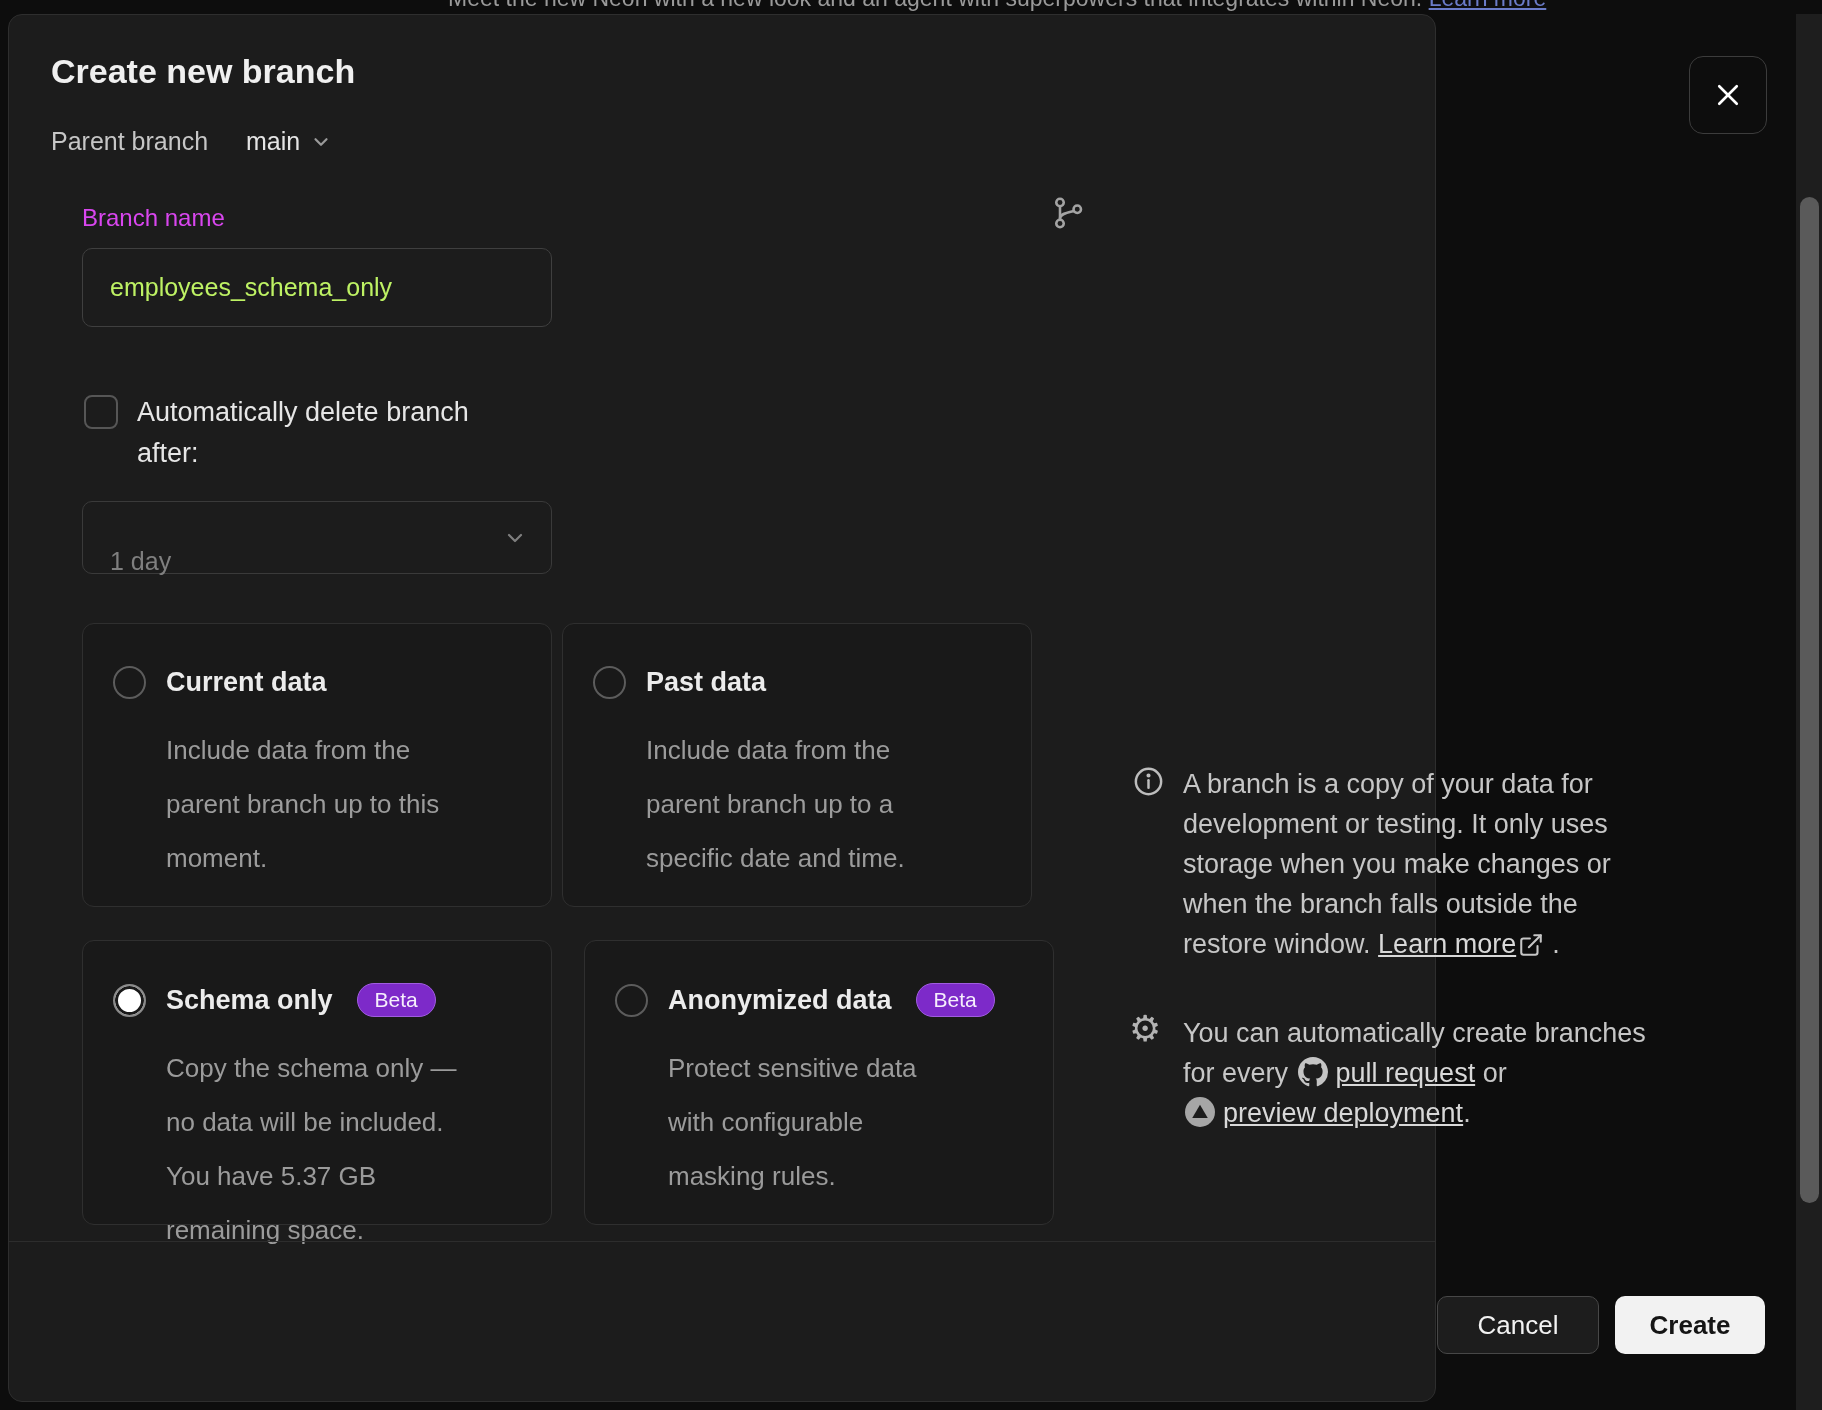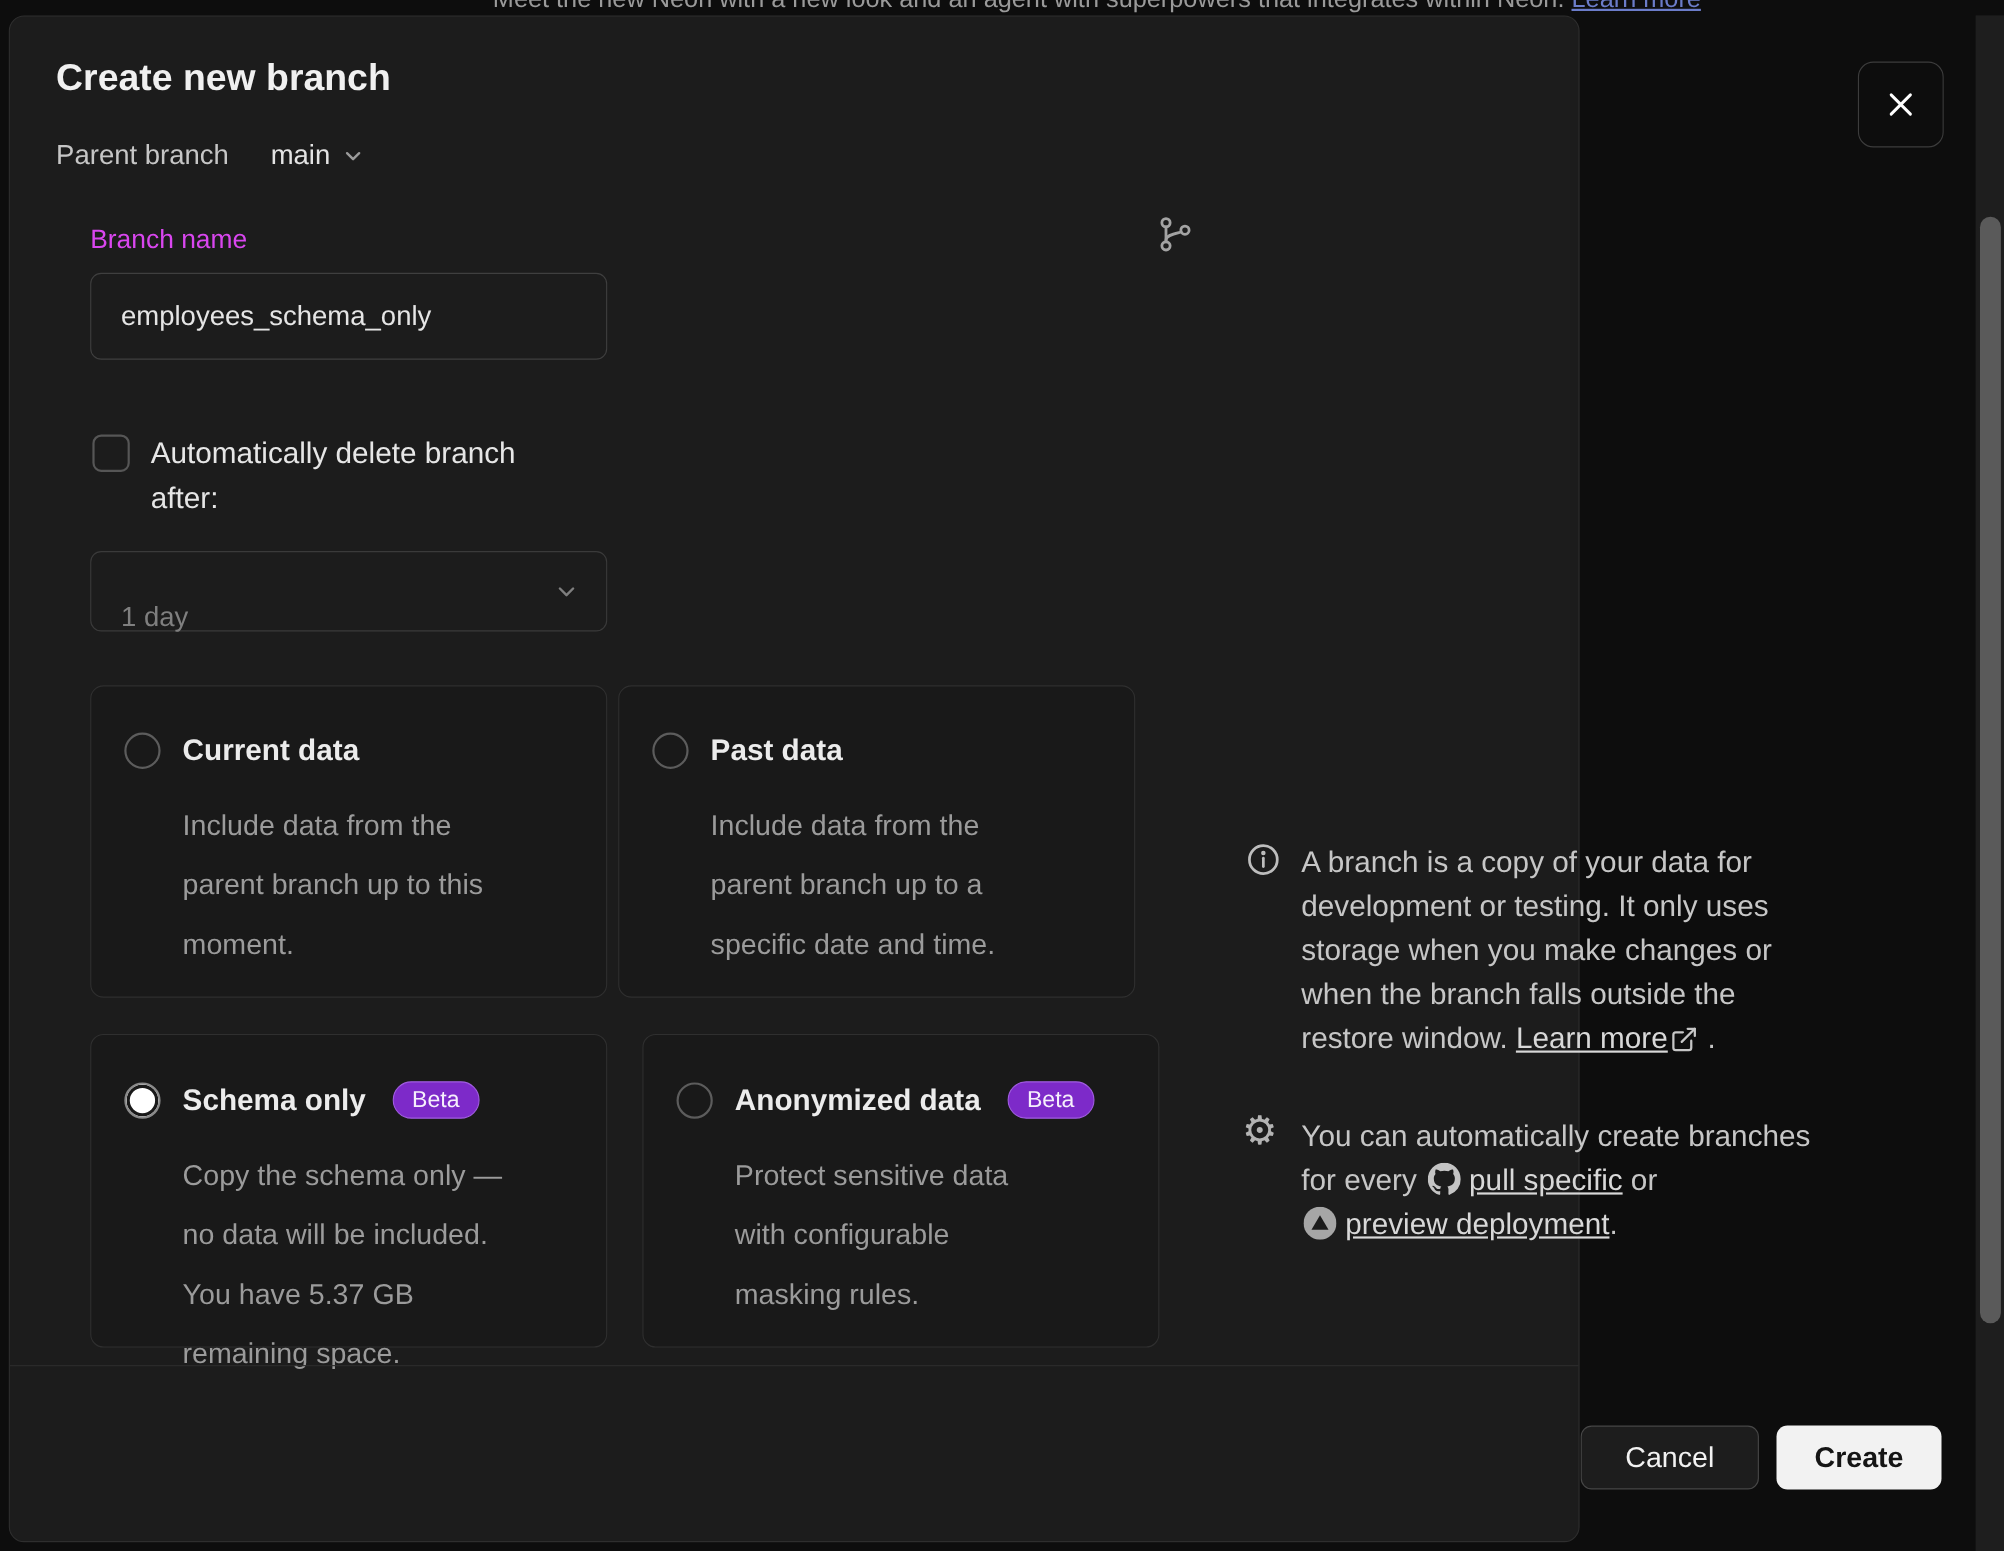--- a/index.html
+++ b/index.html
@@ -14,21 +14,21 @@
   .modal{position:absolute;left:8px;top:14px;width:1428px;height:1388px;
          background:#1c1c1c;border:1px solid #2e2e2e;border-radius:14px;box-sizing:border-box;}
   .modal-title{position:absolute;left:42px;top:37px;font-size:34px;font-weight:600;color:#f0f0f0;}
   .parent-row{position:absolute;left:42px;top:112px;display:flex;align-items:center;font-size:25px;color:#c6c6c6;}
   .parent-value{margin-left:38px;display:flex;align-items:center;gap:10px;color:#e4e4e4;cursor:pointer;}
   .close-btn{position:absolute;left:1680px;top:41px;width:78px;height:78px;border:1px solid #3c3c3c;
              border-radius:14px;display:flex;align-items:center;justify-content:center;cursor:pointer;box-sizing:border-box;background:transparent;}
 
   .field-label{position:absolute;left:73px;top:189px;font-size:24px;color:#d946ef;}
   .name-input{position:absolute;left:73px;top:233px;width:470px;height:79px;box-sizing:border-box;
-              background:#1c1c1c;border:1.5px solid #3f3f3f;border-radius:10px;color:#e5e5e5;
+              background:#1c1c1c;border:1.5px solid #3f3f3f;border-radius:10px;color:#bef264;
               font-size:25px;padding:0 0 0 27px;font-family:inherit;outline:none;}
 
   .checkbox{position:absolute;left:75px;top:380px;width:34px;height:34px;border:2px solid #565656;
             border-radius:8px;box-sizing:border-box;cursor:pointer;background:transparent;}
   .checkbox-label{position:absolute;left:128px;top:377px;width:460px;font-size:27px;line-height:41px;
                   color:#e6e6e6;white-space:pre-wrap;cursor:pointer;}
 
   .ttl-select{position:absolute;left:73px;top:486px;width:470px;height:73px;box-sizing:border-box;
               border:1.5px solid #3a3a3a;border-radius:10px;display:flex;align-items:center;
               padding:0 24px 0 27px;cursor:pointer;}
@@ -178,21 +178,21 @@
 restore window. </span><span class="note-link">Learn more</span><span class="inline-ic"><svg width="26" height="26" viewBox="0 0 24 24" fill="none" stroke="#c6c6c6" stroke-width="1.9" stroke-linecap="round" stroke-linejoin="round">
             <path d="M15 3h6v6"></path>
             <path d="M10 14 21 3"></path>
             <path d="M18 13v6a2 2 0 0 1-2 2H5a2 2 0 0 1-2-2V8a2 2 0 0 1 2-2h6"></path>
           </svg></span><span>.</span></div>
 
     <span class="icon-abs gear-glyph" style="left:1120px;top:996px;">⚙</span>
     <div class="note note-lg" style="left:1174px;top:998px;width:600px;"><span>You can automatically create branches
 for every </span><span class="inline-ic"><svg width="30" height="30" viewBox="0 0 24 24">
             <path fill="#c4c4c4" d="M12 0C5.37 0 0 5.37 0 12c0 5.31 3.435 9.795 8.205 11.385.6.105.825-.255.825-.57 0-.285-.015-1.23-.015-2.235-3.015.555-3.795-.735-4.035-1.41-.135-.345-.72-1.41-1.23-1.695-.42-.225-1.02-.78-.015-.795.945-.015 1.62.87 1.845 1.23 1.08 1.815 2.805 1.305 3.495.99.105-.78.42-1.305.765-1.605-2.67-.3-5.46-1.335-5.46-5.925 0-1.305.465-2.385 1.23-3.225-.12-.3-.54-1.53.12-3.18 0 0 1.005-.315 3.3 1.23.96-.27 1.98-.405 3-.405s2.04.135 3 .405c2.295-1.56 3.3-1.23 3.3-1.23.66 1.65.24 2.88.12 3.18.765.84 1.23 1.905 1.23 3.225 0 4.605-2.805 5.625-5.475 5.925.435.375.81 1.095.81 2.22 0 1.605-.015 2.895-.015 3.3 0 .315.225.69.825.57A12.02 12.02 0 0 0 24 12c0-6.63-5.37-12-12-12z"></path>
-          </svg></span><span class="note-link">pull specific</span><span> or
+          </svg></span><span class="note-link">pull request</span><span> or
 </span><span class="inline-ic"><svg width="30" height="30" viewBox="0 0 24 24">
             <circle cx="12" cy="12" r="12" fill="#a6a6a6"></circle>
             <path d="M12 6.2l6.2 10.6H5.8z" fill="#1b1b1b"></path>
           </svg></span><span class="note-link">preview deployment</span><span>.</span></div>
 
     <div class="footer-divider"></div>
     <div class="btn btn-cancel">Cancel</div>
     <div class="btn btn-create">Create</div>
   </div>
 

